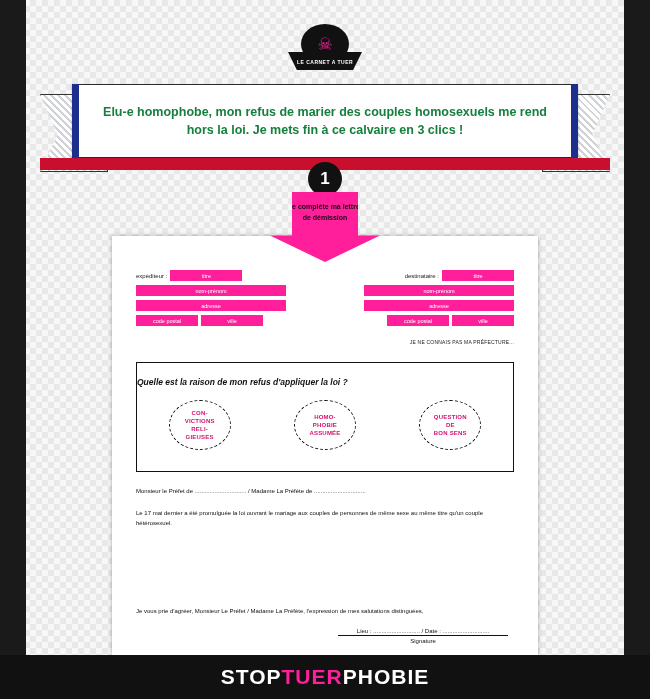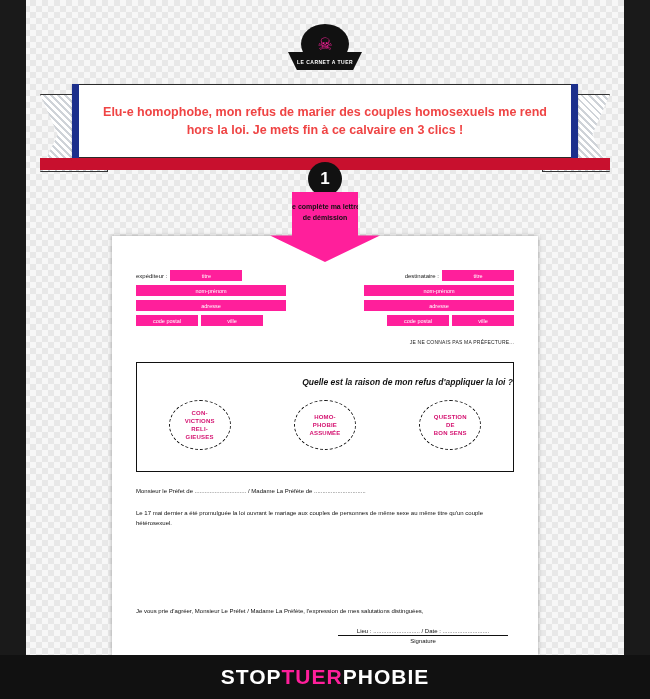--- a/index.html
+++ b/index.html
@@ -151,21 +151,21 @@
     left: -1px;
     top: -1px;
     width: 7px;
     height: 74px;
     background: #1c2f8c;
   }
   .banner-main .blue-edge.r { left: auto; right: -1px; }
   .banner-text {
     font-size: 12.5px;
     font-weight: bold;
-    color: #ef4444;
+    color: #15803d;
     text-align: center;
     line-height: 1.45;
     padding: 0 26px;
   }
   .banner-red {
     position: absolute;
     left: 32px;
     top: 80px;
     width: 506px;
     height: 12px;
@@ -281,21 +281,21 @@
   .reason-box {
     position: absolute;
     left: 24px;
     top: 126px;
     width: 378px;
     height: 110px;
     border: 1.5px solid #111;
     box-sizing: border-box;
   }
   .reason-title {
-    text-align: right;
+    text-align: left;
     margin-top: 14px;
     font-size: 8.5px;
     font-weight: bold;
     font-style: italic;
     color: #111;
   }
   .bubbles {
     display: flex;
     justify-content: space-around;
     align-items: center;

